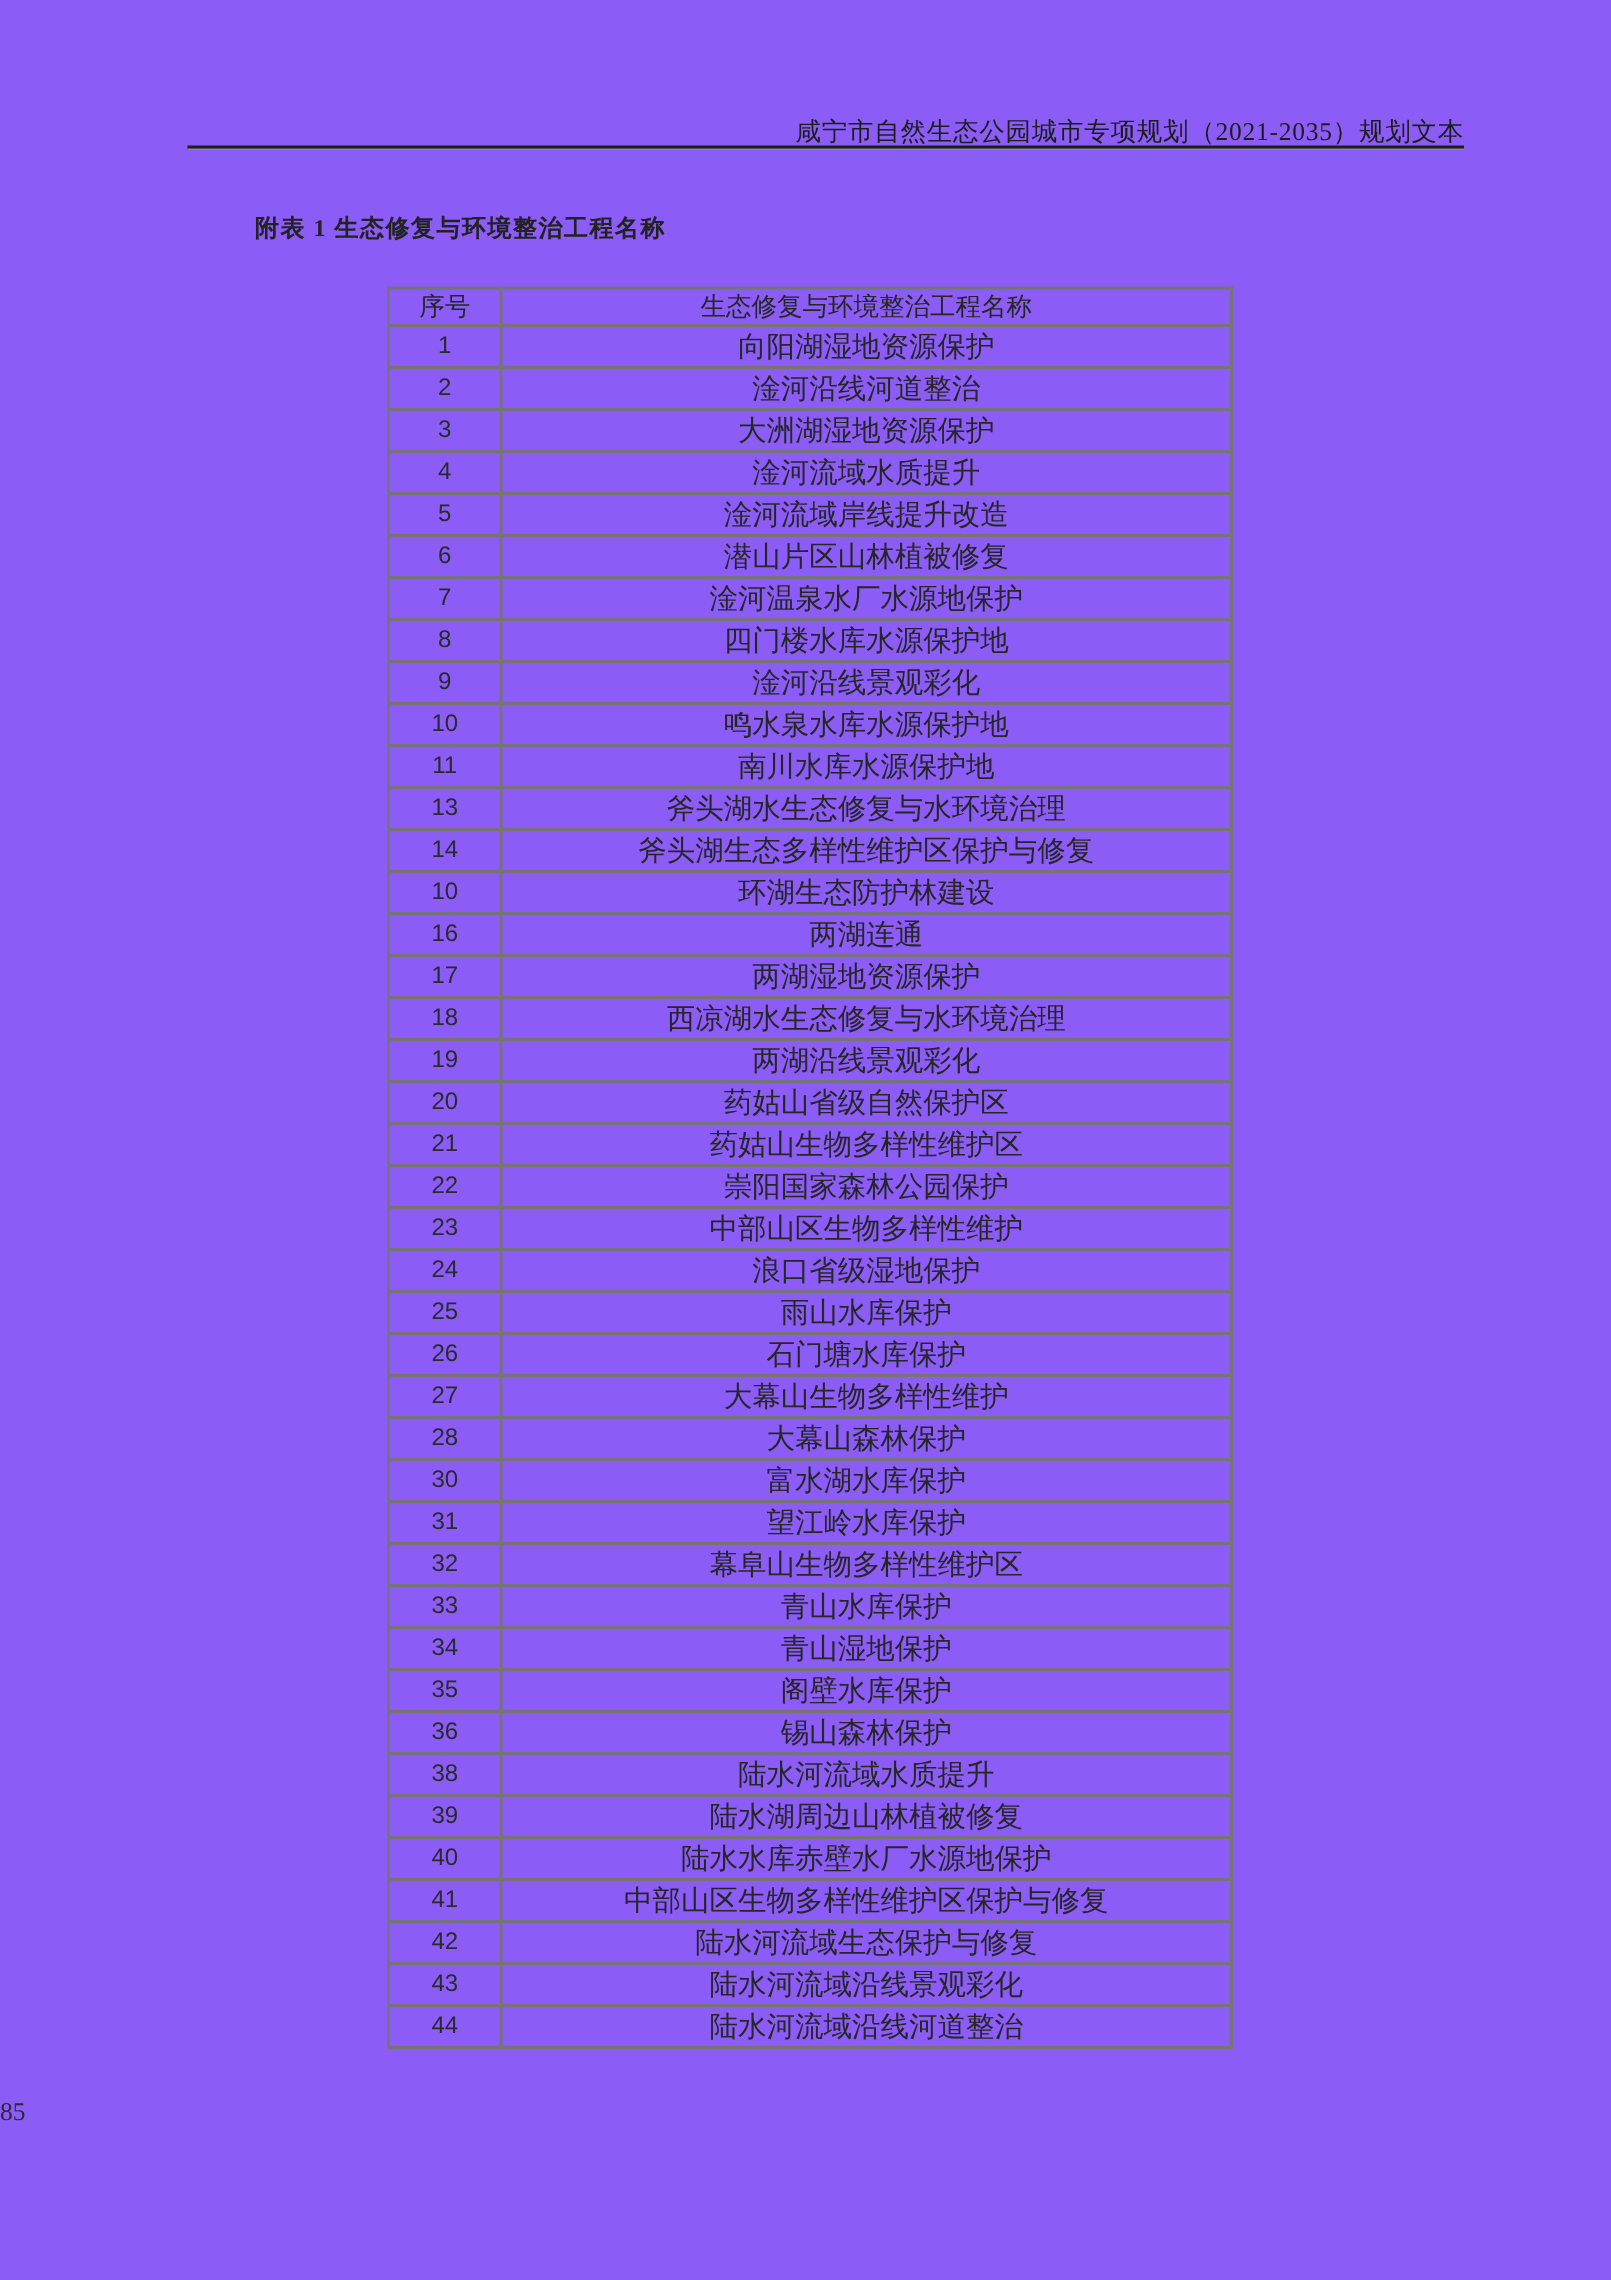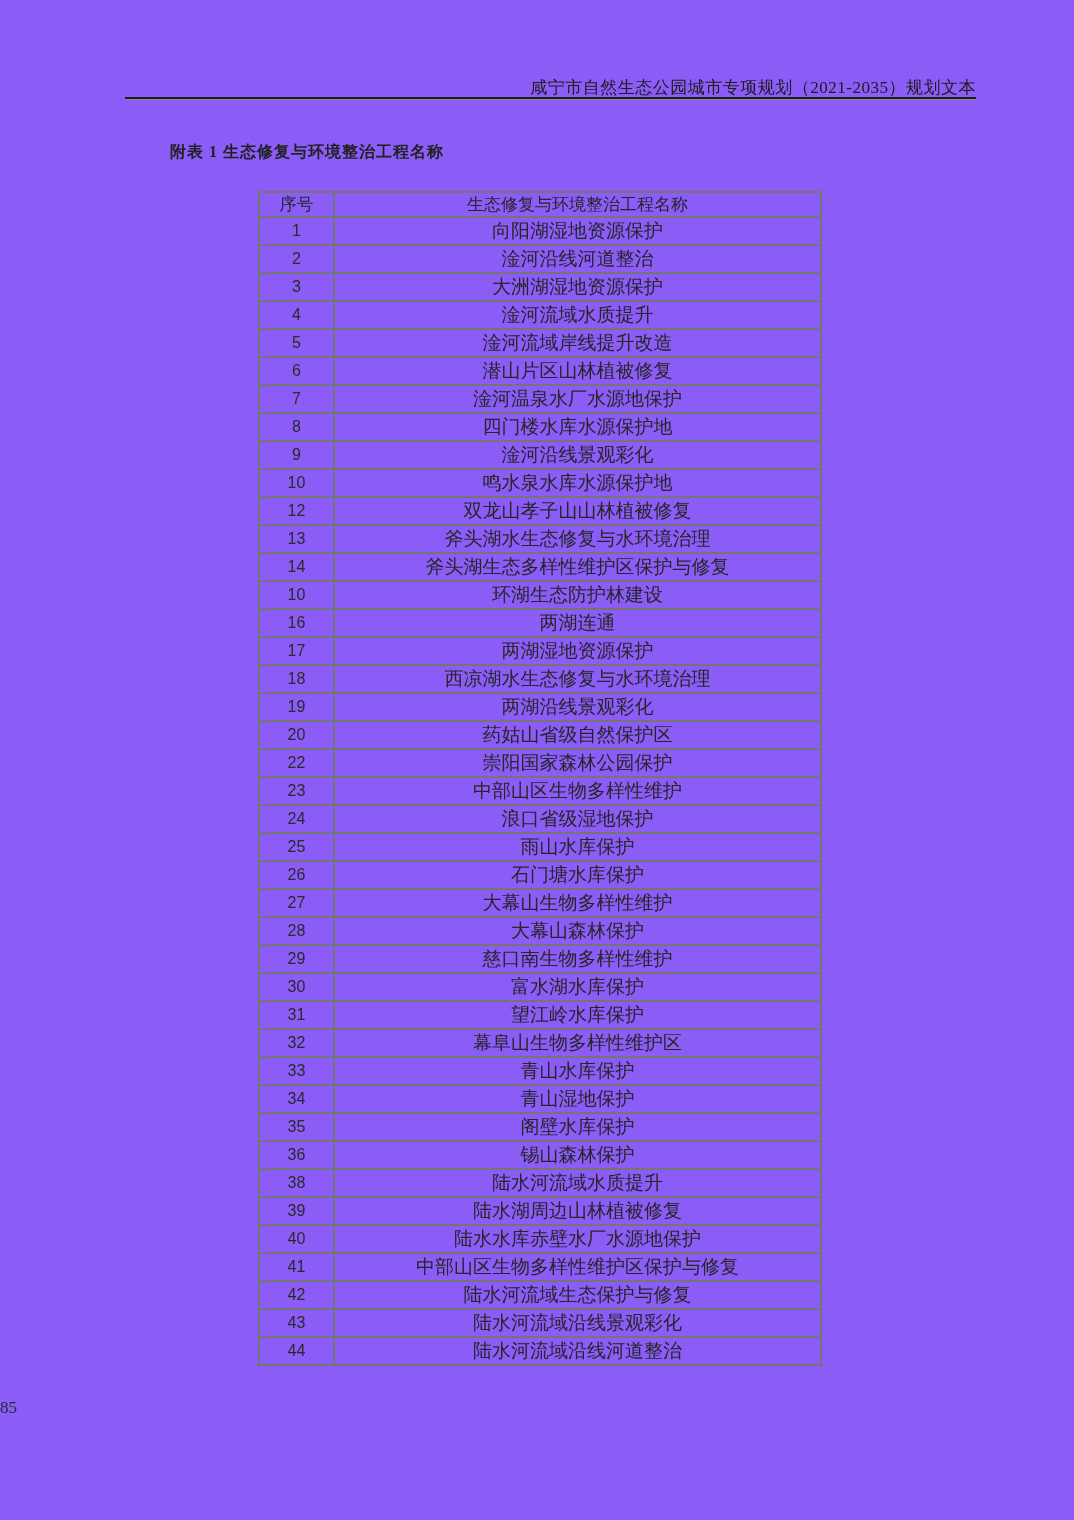--- a/index.html
+++ b/index.html
@@ -161,25 +161,25 @@
         <tr>
           <td class="col-no">9</td>
           <td class="col-name">淦河沿线景观彩化</td>
         </tr>
 
         <tr>
           <td class="col-no">10</td>
           <td class="col-name">鸣水泉水库水源保护地</td>
         </tr>
 
-
-        <tr>
-          <td class="col-no">12</td>
-          <td class="col-name">双龙山孝子山山林植被修复</td>
-        </tr>
+        <tr>
+          <td class="col-no">11</td>
+          <td class="col-name">南川水库水源保护地</td>
+        </tr>
+
 
         <tr>
           <td class="col-no">13</td>
           <td class="col-name">斧头湖水生态修复与水环境治理</td>
         </tr>
 
         <tr>
           <td class="col-no">14</td>
           <td class="col-name">斧头湖生态多样性维护区保护与修复</td>
         </tr>
@@ -207,20 +207,24 @@
         <tr>
           <td class="col-no">19</td>
           <td class="col-name">两湖沿线景观彩化</td>
         </tr>
 
         <tr>
           <td class="col-no">20</td>
           <td class="col-name">药姑山省级自然保护区</td>
         </tr>
 
+        <tr>
+          <td class="col-no">21</td>
+          <td class="col-name">药姑山生物多样性维护区</td>
+        </tr>
 
         <tr>
           <td class="col-no">22</td>
           <td class="col-name">崇阳国家森林公园保护</td>
         </tr>
 
         <tr>
           <td class="col-no">23</td>
           <td class="col-name">中部山区生物多样性维护</td>
         </tr>
@@ -243,24 +247,20 @@
         <tr>
           <td class="col-no">27</td>
           <td class="col-name">大幕山生物多样性维护</td>
         </tr>
 
         <tr>
           <td class="col-no">28</td>
           <td class="col-name">大幕山森林保护</td>
         </tr>
 
-        <tr>
-          <td class="col-no">29</td>
-          <td class="col-name">慈口南生物多样性维护</td>
-        </tr>
 
         <tr>
           <td class="col-no">30</td>
           <td class="col-name">富水湖水库保护</td>
         </tr>
 
         <tr>
           <td class="col-no">31</td>
           <td class="col-name">望江岭水库保护</td>
         </tr>

